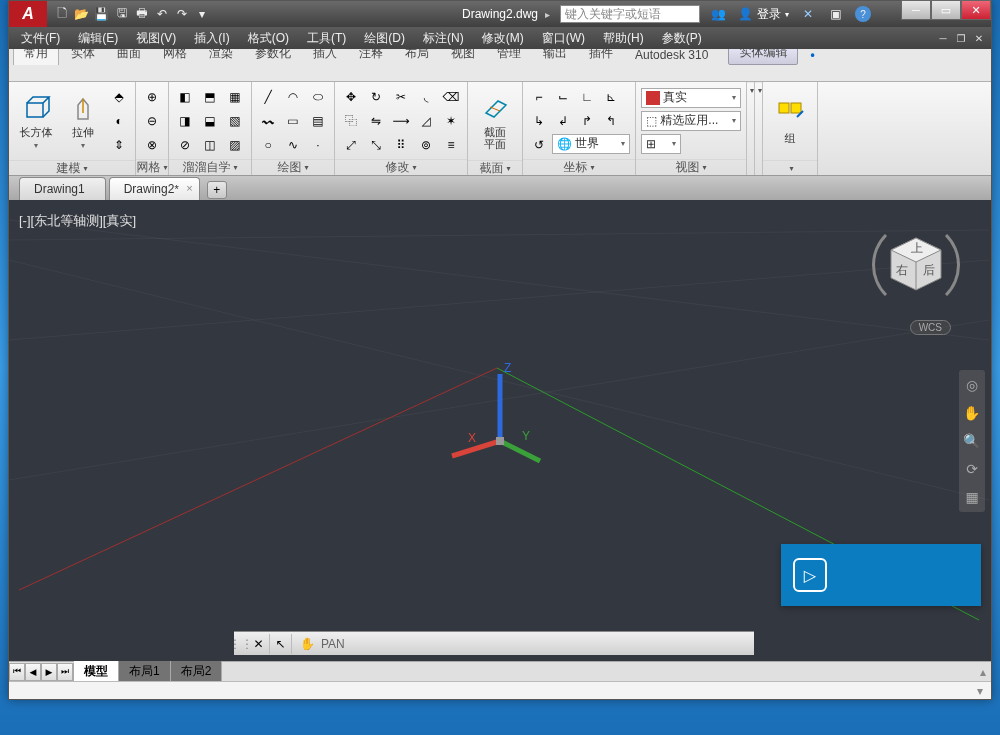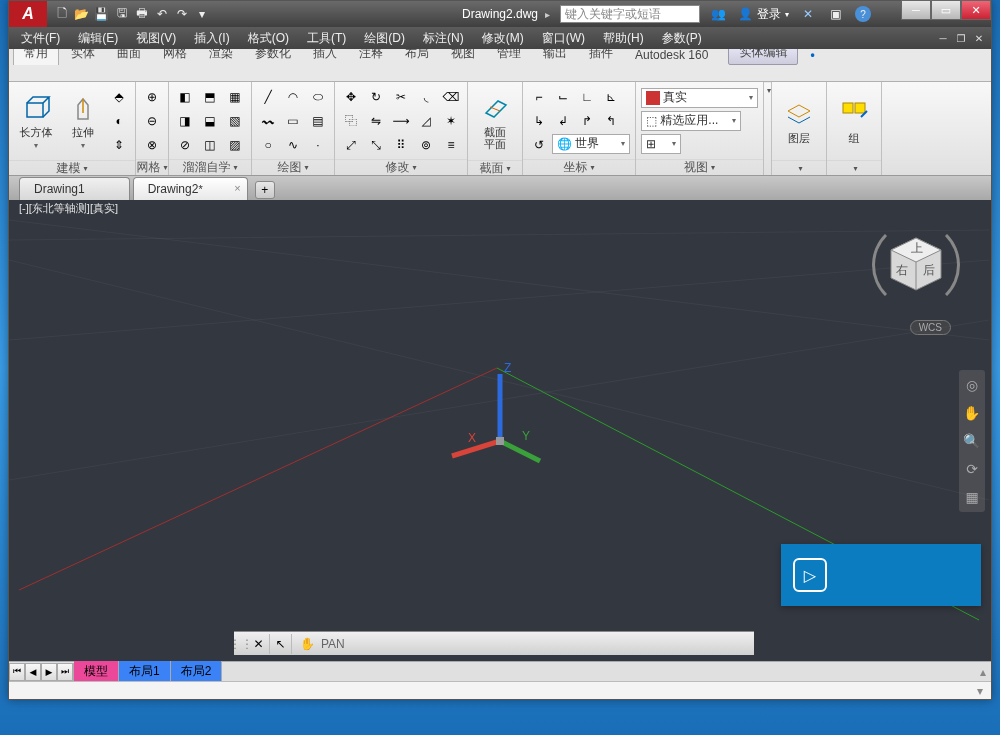--- a/index.html
+++ b/index.html
@@ -30,41 +30,41 @@
 .panel-label .arr{margin-left:3px;font-size:8px}
 .bigbtn{display:flex;flex-direction:column;align-items:center;justify-content:center;width:44px;height:72px;cursor:pointer;border-radius:2px;gap:2px}
 .bigbtn .ico{width:32px;height:32px;display:flex;align-items:center;justify-content:center}
 .bigbtn .lbl{font-size:11px;color:#333;text-align:center;line-height:1.1}
 .smbtn{width:22px;height:22px;display:flex;align-items:center;justify-content:center;cursor:pointer;border-radius:2px;position:relative}
 .smcol{display:flex;flex-direction:column;gap:2px}
 .smrow{display:flex;gap:2px}
 .combo{height:20px;border:1px solid #aaa;background:#fff;display:flex;align-items:center;padding:0 4px;font-size:11px;color:#333;gap:3px;cursor:pointer}
 .combo .arr{margin-left:auto;font-size:8px;color:#666}
 .filetabs{height:24px;background:linear-gradient(to bottom,#c8c8c8,#a8a8a8);display:flex;align-items:end;padding:0 10px;gap:3px}
-.filetab{padding:4px 44px 4px 14px;background:linear-gradient(to bottom,#f0f0f0,#d8d8d8);border:1px solid #888;border-bottom:none;border-radius:4px 4px 0 0;font-size:11px;color:#333;position:relative;cursor:pointer}
+.filetab{padding:4px 20px 4px 14px;background:linear-gradient(to bottom,#f0f0f0,#d8d8d8);border:1px solid #888;border-bottom:none;border-radius:4px 4px 0 0;font-size:11px;color:#333;position:relative;cursor:pointer}
 .filetab.active{background:linear-gradient(to bottom,#fff,#e8e8e8)}
 .filetab .x{position:absolute;right:6px;top:4px;color:#888;font-size:11px}
 .newtab{width:20px;height:18px;background:linear-gradient(to bottom,#e8e8e8,#c8c8c8);border:1px solid #888;border-radius:3px;display:flex;align-items:center;justify-content:center;cursor:pointer;margin-bottom:1px;margin-left:4px}
 .viewport{flex:1;background:#33373f;position:relative;overflow:hidden}
-.vp-label{position:absolute;top:1px;left:10px;color:#e0e0e0;font-size:11px}
+.vp-label{position:absolute;top:12px;left:10px;color:#e0e0e0;font-size:13px}
 .viewcube-area{position:absolute;top:20px;right:30px;width:90px;height:90px;display:flex;align-items:center;justify-content:center}
 .vc-ring{position:absolute;width:88px;height:88px;border:3px solid #888;border-radius:50%;border-top-color:transparent;border-bottom-color:transparent}
 .wcs-badge{position:absolute;top:120px;right:40px;padding:1px 8px;border:1px solid #777;border-radius:8px;color:#aaa;font-size:10px;background:rgba(80,80,80,.5)}
 .navbar-right{position:absolute;right:6px;top:170px;width:26px;background:rgba(120,120,120,.35);border-radius:3px;padding:6px 2px;display:flex;flex-direction:column;gap:10px;align-items:center}
 .nav-ico{width:18px;height:18px;color:#aaa;display:flex;align-items:center;justify-content:center;cursor:pointer;font-size:14px}
 .ucs-icon{position:absolute;left:50%;top:48%;transform:translate(-50%,-50%)}
 .cmdbar{height:24px;background:linear-gradient(to bottom,#f0f0f0,#d0d0d0);display:flex;align-items:center;border-top:1px solid #888}
 .cmd-handle{width:14px;display:flex;align-items:center;justify-content:center;color:#888;cursor:move}
 .cmd-btn{width:22px;height:20px;display:flex;align-items:center;justify-content:center;cursor:pointer;border-right:1px solid #bbb}
 .cmd-input{flex:1;padding:0 8px;color:#666;display:flex;align-items:center;gap:6px}
 .layout-tabs{height:20px;background:#e0e0e0;display:flex;align-items:center;border-top:1px solid #aaa;font-size:11px}
 .lt-nav{display:flex;border-right:1px solid #aaa}
 .lt-navbtn{width:16px;height:18px;display:flex;align-items:center;justify-content:center;border:1px solid #aaa;background:linear-gradient(#f8f8f8,#ddd);cursor:pointer;font-size:9px}
-.lt-tab{padding:2px 10px;border-right:1px solid #aaa;cursor:pointer;background:#3b82f6}
-.lt-tab.active{background:#ec4899;font-weight:normal}
+.lt-tab{padding:2px 10px;border-right:1px solid #aaa;cursor:pointer;background:#737373}
+.lt-tab.active{background:#ffffff;font-weight:bold}
 .hintbar{height:18px;background:#f4f4f4;border-top:1px solid #bbb;padding:0 8px;display:flex;align-items:center;font-size:11px;color:#333}
 .watermark{position:absolute;right:10px;bottom:55px;width:200px;height:62px;background:#0b7cbf;display:flex;align-items:center;padding:0 12px;gap:10px;box-shadow:0 2px 6px rgba(0,0,0,.3)}
 .wm-logo{width:34px;height:34px;border:2px solid #fff;border-radius:6px;display:flex;align-items:center;justify-content:center;color:#fff;font-size:16px}
 .wm-text{display:flex;flex-direction:column;color:#fff}
 .wm-text .t1{font-size:20px;font-weight:bold;letter-spacing:2px}
 .wm-text .t2{font-size:10px;letter-spacing:1px}
 .status-icons{position:absolute;right:30px;bottom:80px;display:flex;gap:4px}
 .st-ico{width:22px;height:22px;border:1px solid #6af;background:rgba(100,170,255,.2);display:flex;align-items:center;justify-content:center;color:#8cf;font-size:13px;cursor:pointer}
 svg{display:block}
 </style>
@@ -135,21 +135,21 @@
     <div class="ribbon-tab">网格</div>
     <div class="ribbon-tab">渲染</div>
     <div class="ribbon-tab">参数化</div>
     <div class="ribbon-tab">插入</div>
     <div class="ribbon-tab">注释</div>
     <div class="ribbon-tab">布局</div>
     <div class="ribbon-tab">视图</div>
     <div class="ribbon-tab">管理</div>
     <div class="ribbon-tab">输出</div>
     <div class="ribbon-tab">插件</div>
-    <div class="ribbon-tab">Autodesk 160</div>
+    <div class="ribbon-tab">Autodesk 310</div>
     <div class="ribbon-tab ext-tab">实体编辑</div>
     <div class="ribbon-tab" style="color:#06c;font-weight:bold">•</div>
   </div>
 
   <div class="ribbon">
 
     <div class="panel">
       <div class="panel-body">
         <div class="bigbtn">
           <div class="ico">
@@ -325,21 +325,21 @@
       </div>
       <div class="panel-label">
           <span>坐标</span>
           <span class="arr">▾</span>
         </div>
     </div>
 
     <div class="panel">
       <div class="panel-body">
         <div class="smcol" style="gap:3px">
-          <div class="combo" style="width:117px">
+          <div class="combo" style="width:100px">
               <span style="width:14px;height:14px;background:#c33;display:inline-block"></span>
               <span>真实</span>
               <span class="arr">▾</span>
             </div>
           <div class="combo" style="width:100px">
               <span>⬚</span>
               <span>精选应用...</span>
               <span class="arr">▾</span>
             </div>
           <div class="combo" style="width:40px">
@@ -355,31 +355,20 @@
     </div>
 
     <div class="panel">
       <div class="panel-label">
           <span></span>
           <span class="arr">▾</span>
         </div>
     </div>
 
     <div class="panel">
-      <div class="panel-body">
-        <div class="bigbtn">
-          <div class="ico">
-              <svg width="30" height="30">
-                <path d="M4 12 L15 6 L26 12 L15 18 Z" fill="none" stroke="#c80"></path>
-                <path d="M4 18 L15 24 L26 18" fill="none" stroke="#06a"></path>
-              </svg>
-            </div>
-          <div class="lbl">图层</div>
-        </div>
-      </div>
       <div class="panel-label">
           <span></span>
           <span class="arr">▾</span>
         </div>
     </div>
 
     <div class="panel">
       <div class="panel-body">
         <div class="bigbtn">
           <div class="ico">

